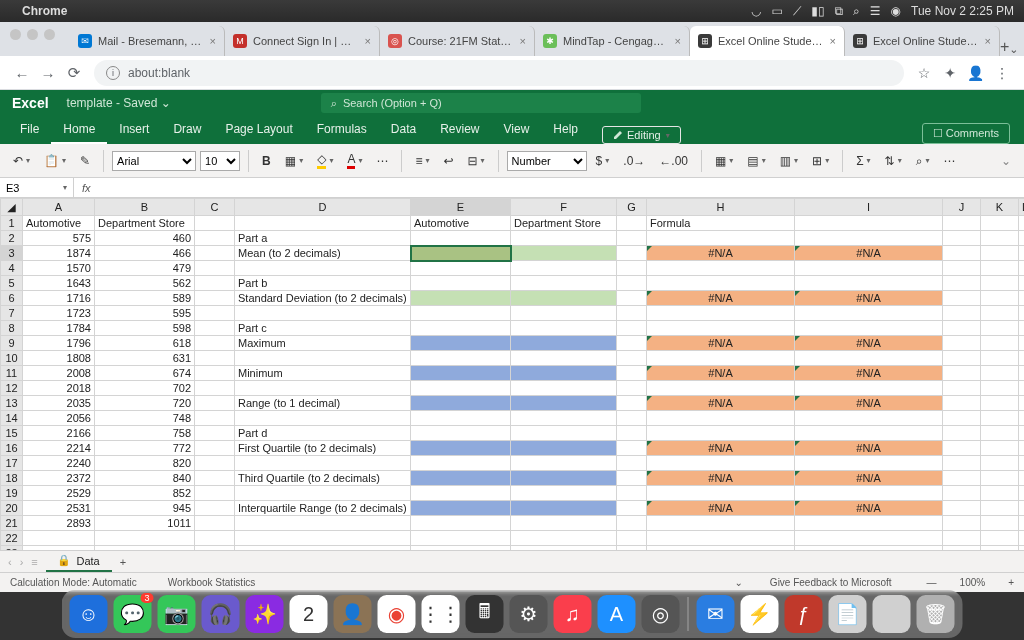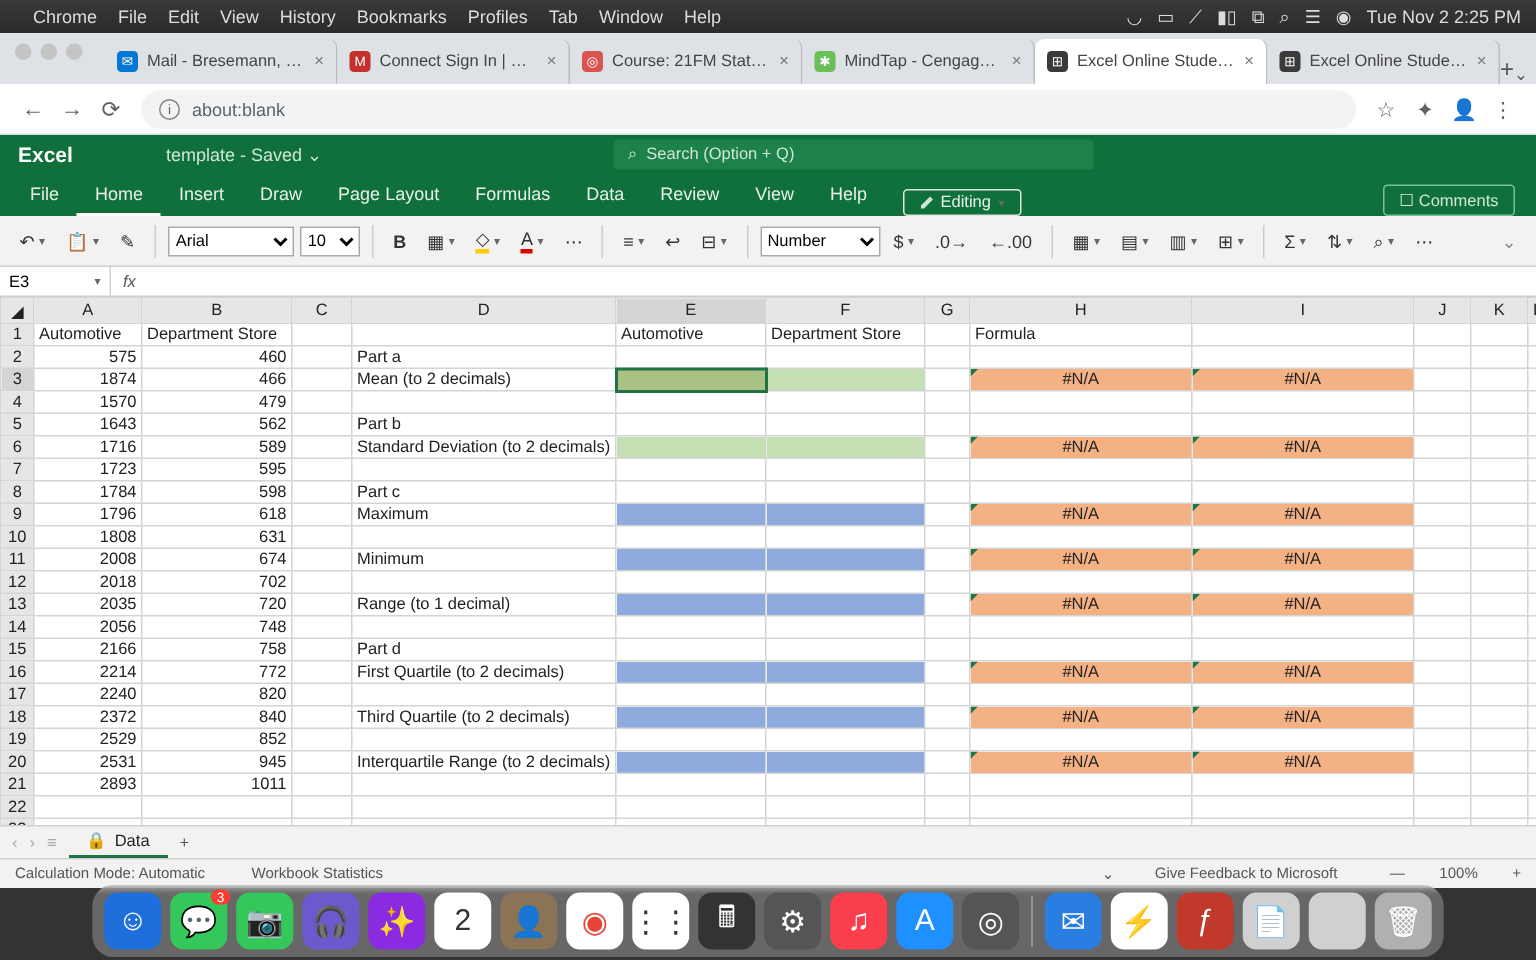--- a/index.html
+++ b/index.html
@@ -2,21 +2,21 @@
 <html><head>
 <meta charset="utf-8">
 <style>
 * { margin:0; padding:0; box-sizing:border-box; font-family:-apple-system,Arial,sans-serif; }
 body { width:1024px; height:640px; overflow:hidden; background:#333; font-size:11px; }
 
 
 .mac-menu { height:22px; background:linear-gradient(#3a3a3a,#2a2a2a); color:#ddd; display:flex; align-items:center; padding:0 10px; font-size:12px; }
 .mac-menu .apple { margin-right:12px; }
 .mac-menu .mi { margin-right:14px; }
-.mac-menu .bold { font-weight:400; }
+.mac-menu .bold { font-weight:700; }
 .mac-menu .spacer { flex:1; }
 .mac-menu .ri { margin-left:10px; }
 
 
 .tabstrip { height:34px; background:#dee1e6; display:flex; align-items:flex-end; padding-left:70px; }
 .traffic { position:absolute; left:10px; top:29px; display:flex; gap:6px; }
 .traffic span { width:11px; height:11px; border-radius:50%; background:#c5c5c5; display:inline-block; }
 .tab { height:30px; background:#dee1e6; border-radius:6px 6px 0 0; display:flex; align-items:center; padding:0 8px; font-size:11px; color:#444; max-width:155px; border-right:1px solid #bbb; }
 .tab.active { background:#fff; }
 .tab .fav { width:14px; height:14px; margin-right:6px; border-radius:3px; display:inline-flex; align-items:center; justify-content:center; font-size:9px; color:#fff; flex:0 0 14px; }
@@ -26,21 +26,21 @@
 .tabdrop { width:26px; text-align:center; color:#555; margin-left:auto; margin-right:6px; }
 
 
 .urlbar { height:34px; background:#fff; border-bottom:1px solid #dadce0; display:flex; align-items:center; padding:0 10px; }
 .nav-ic { width:24px; text-align:center; color:#5f6368; font-size:15px; margin-right:2px; }
 .urlpill { flex:1; height:26px; background:#f1f3f4; border-radius:13px; display:flex; align-items:center; padding:0 12px; margin:0 6px; color:#5f6368; font-size:12px; }
 .urlpill .info { margin-right:8px; border:1px solid #888; border-radius:50%; width:14px; height:14px; display:inline-flex; align-items:center; justify-content:center; font-size:9px; }
 .rb { width:24px; text-align:center; color:#5f6368; font-size:14px; margin-left:2px; }
 
 
-.xl-title { height:26px; background:#0f703b; color:#fff; display:flex; align-items:center; padding:0 12px; font-size:12px;gap:44px; }
+.xl-title { height:26px; background:#0f703b; color:#fff; display:flex; align-items:center; padding:0 12px; font-size:12px; }
 .xl-title .app { font-weight:600; margin-right:18px; font-size:14px; }
 .xl-title .doc { color:#cfe6d6; }
 .xl-search { flex:0 0 320px; margin-left:150px; background:#1c8249; border-radius:3px; height:20px; display:flex; align-items:center; padding:0 10px; color:#cfe6d6; font-size:11px; }
 
 
 .ribbon-tabs { height:28px; background:#0f703b; color:#e6f0e9; display:flex; align-items:flex-end; padding:0 8px; font-size:12px; }
 .rtab { padding:6px 12px; cursor:default; }
 .rtab.active { border-bottom:2px solid #fff; font-weight:500; }
 .editing { margin-left:12px; border:1px solid #e5e5e5; border-radius:3px; padding:2px 10px; font-size:11px; color:#e6f0e9; display:flex; align-items:center; gap:4px; }
 .editing svg { width:10px; height:10px; }
@@ -100,21 +100,20 @@
 .dock .dsep { width:1px; height:34px; background:rgba(255,255,255,0.4); margin:0 2px; }
 .badge { position:relative; }
 .badge::after { content:"3"; position:absolute; top:-2px; right:-2px; background:#ff3b30; color:#fff; font-size:9px; border-radius:8px; padding:0 4px; }
 </style>
 </head>
 <body>
 
 <div class="mac-menu">
   <span class="apple"></span>
   <span class="mi bold">Chrome</span>
-  <span id="mac-items"><span class="mi">File</span><span class="mi">Edit</span><span class="mi">View</span><span class="mi">History</span><span class="mi">Bookmarks</span><span class="mi">Profiles</span><span class="mi">Tab</span><span class="mi">Window</span><span class="mi">Help</span></span>
   <span class="spacer"></span>
   <span class="ri">◡</span>
   <span class="ri">▭</span>
   <span class="ri">⟋</span>
   <span class="ri">▮▯</span>
   <span class="ri">⧉</span>
   <span class="ri">⌕</span>
   <span class="ri">☰</span>
   <span class="ri">◉</span>
   <span class="ri">Tue Nov 2  2:25 PM</span>

